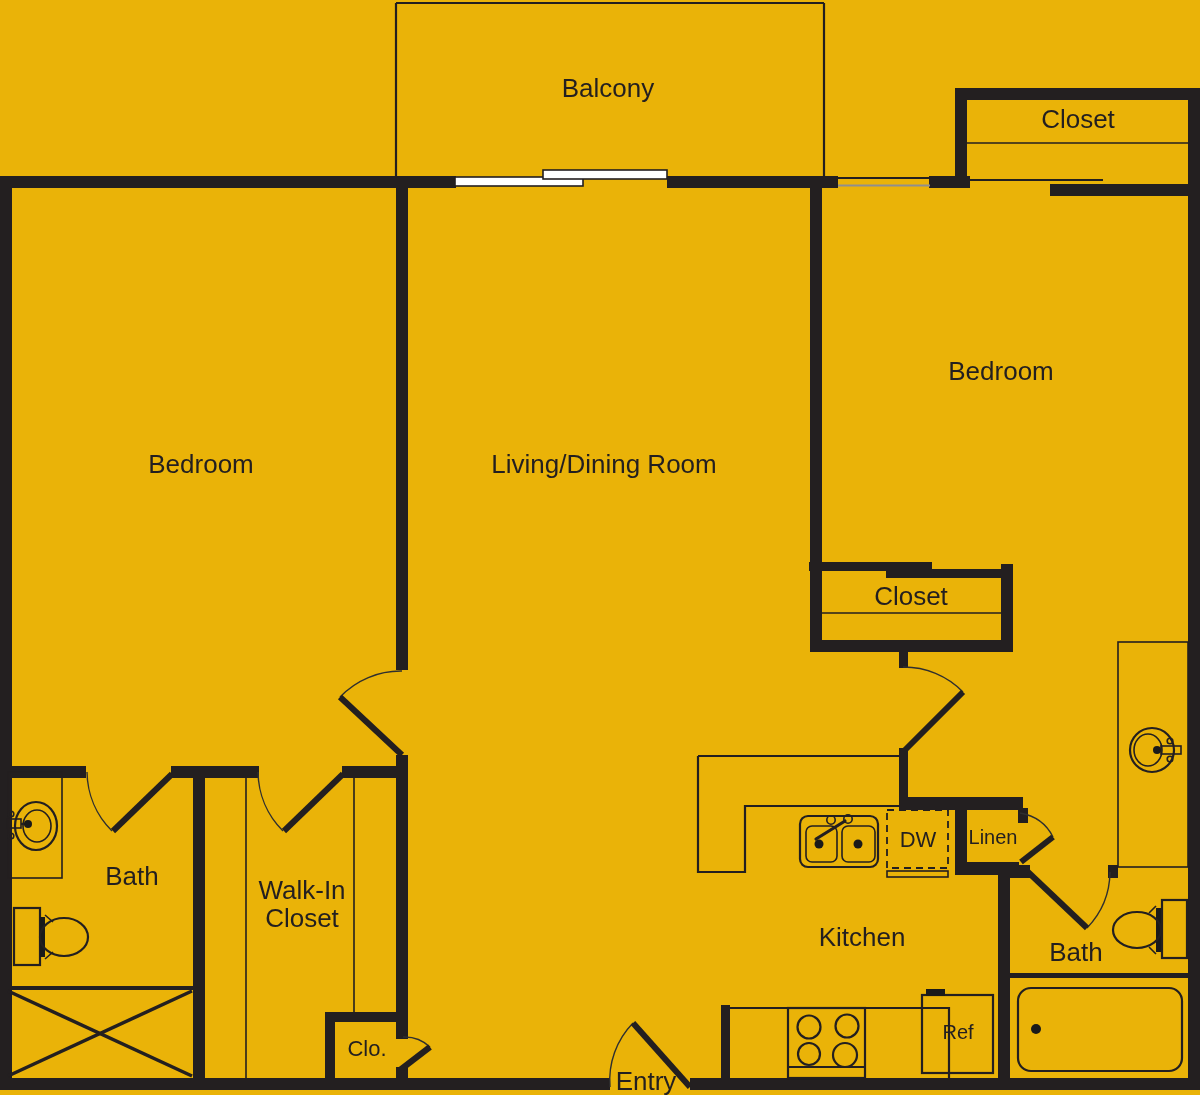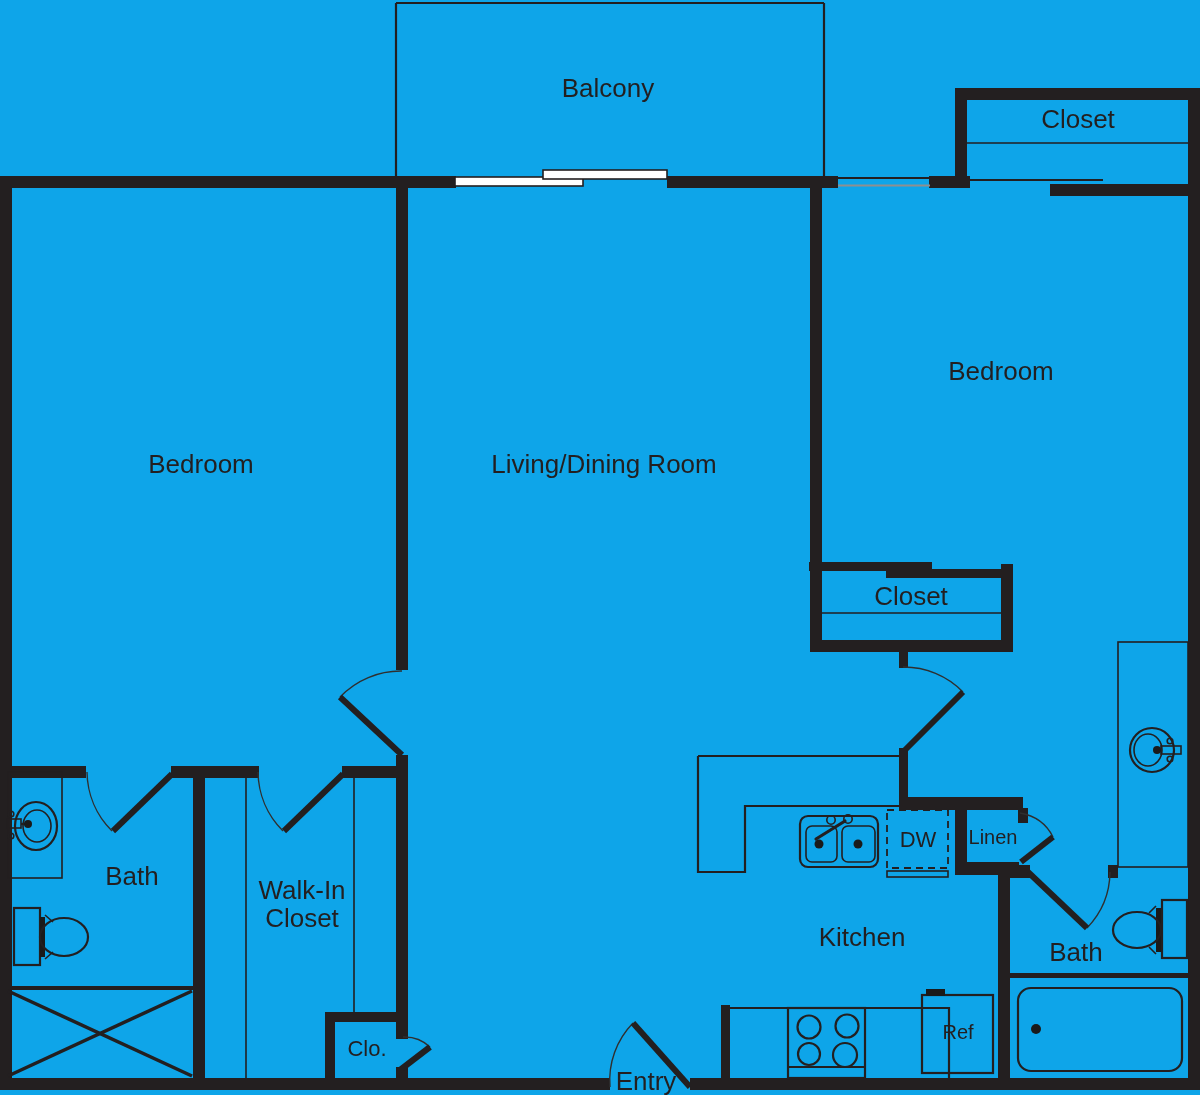--- a/index.html
+++ b/index.html
@@ -1,16 +1,16 @@
 <!DOCTYPE html>
 <html><head>
 <meta charset="utf-8">
 <style>
   html,body{margin:0;padding:0;background:#ffffff;}
-  .stage{position:relative;width:1200px;height:1095px;background:#0ea5e9;overflow:hidden;}
+  .stage{position:relative;width:1200px;height:1095px;background:#eab308;overflow:hidden;}
   svg{display:block;}
   .wall{fill:#231f20;stroke:none;}
   .thin{stroke:#231f20;stroke-width:1.6;fill:none;}
   .thin2{stroke:#231f20;stroke-width:2.2;fill:none;}
   .thick3{stroke:#231f20;stroke-width:3.5;fill:none;}
   .thick4{stroke:#231f20;stroke-width:4.2;fill:none;}
   .panel{stroke:#231f20;stroke-width:6;fill:none;stroke-linecap:butt;}
   .arc{stroke:#2f2f2f;stroke-width:1.4;fill:none;}
   .whitebox{fill:#ffffff;stroke:#231f20;stroke-width:1.6;}
   .dash{stroke:#231f20;stroke-width:1.8;fill:none;stroke-dasharray:7 5;}

